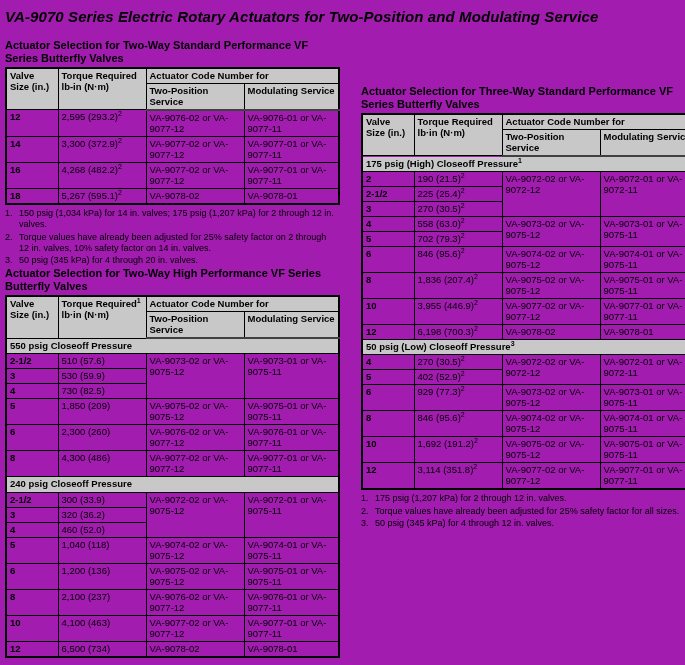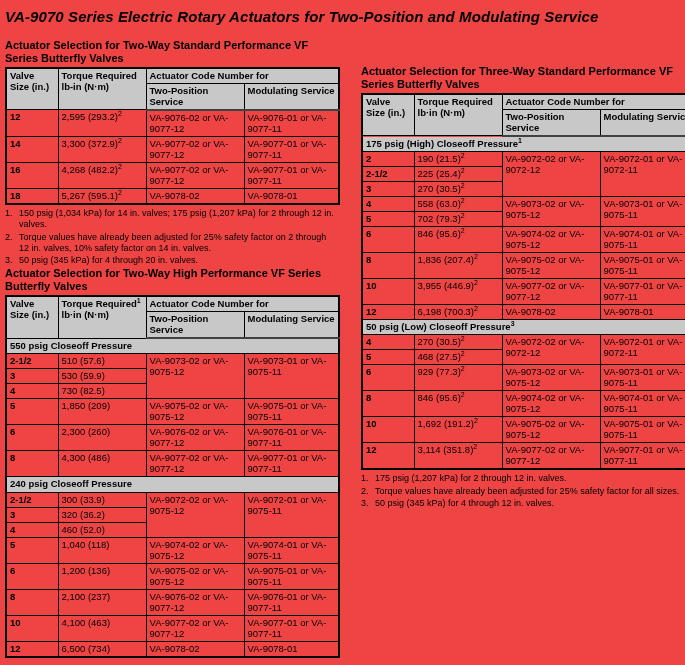--- a/index.html
+++ b/index.html
@@ -1,23 +1,23 @@
 <!DOCTYPE html>
 <html><head>
 <meta charset="utf-8">
 <style>
   * { margin:0; padding:0; box-sizing:border-box; }
   body { background:#ffffff; font-family:"Liberation Sans", sans-serif; color:#000; }
-  .page { width:685px; height:665px; background:#ef4444; overflow:hidden; padding:8px 5px 0 5px; }
+  .page { width:685px; height:665px; background:#a21caf; overflow:hidden; padding:8px 5px 0 5px; }
   .doc-title { font-size:15px; font-weight:bold; font-style:italic; letter-spacing:0.1px; }
   .columns { display:flex; gap:22px; margin-top:0; }
   .col { width:334px; flex:0 0 334px; }
   .section-heading { font-size:11px; font-weight:bold; line-height:1.18; margin-bottom:2px; width:320px; }
   .col-left .tbl-block:first-child .section-heading { margin-top:14px; }
-  .col-right .tbl-block:first-child .section-heading { margin-top:40px; }
+  .col-right .tbl-block:first-child .section-heading { margin-top:60px; }
   .tbl-block + .tbl-block .section-heading { margin-top:0; }
   table.data { border-collapse:collapse; table-layout:fixed; width:333px; border:2px solid #000; }
   table.data th, table.data td {
     border:1px solid #000; font-size:9.5px; line-height:1.16;
     padding:1px 3px 2px 3px; vertical-align:top; text-align:left;
     overflow:hidden; word-wrap:break-word;
   }
   table.data thead th { background:#c8c8c8; font-weight:bold; border-bottom-width:2px;margin-left:8px; }
   table.data thead tr.grp th { border-bottom-width:1px; }
   table.data thead tr.sub th { border-bottom:2px solid #404040; }
@@ -282,21 +282,21 @@
                 <td colspan="4"><span>50 psig (Low) Closeoff Pressure</span><sup>3</sup></td>
               </tr>
               <tr>
                 <td class="size"><span>4</span></td>
                 <td><span>270 (30.5)</span><sup>2</sup></td>
                 <td rowspan="2"><span>VA-9072-02 or VA-9072-12</span></td>
                 <td rowspan="2"><span>VA-9072-01 or VA-9072-11</span></td>
               </tr>
               <tr>
                 <td class="size"><span>5</span></td>
-                <td><span>468 (27.5)</span><sup>2</sup></td>
+                <td><span>402 (52.9)</span><sup>2</sup></td>
               </tr>
               <tr>
                 <td class="size"><span>6</span></td>
                 <td><span>929 (77.3)</span><sup>2</sup></td>
                 <td><span>VA-9073-02 or VA-9075-12</span></td>
                 <td><span>VA-9073-01 or VA-9075-11</span></td>
               </tr>
               <tr>
                 <td class="size"><span>8</span></td>
                 <td><span>846 (95.6)</span><sup>2</sup></td>

